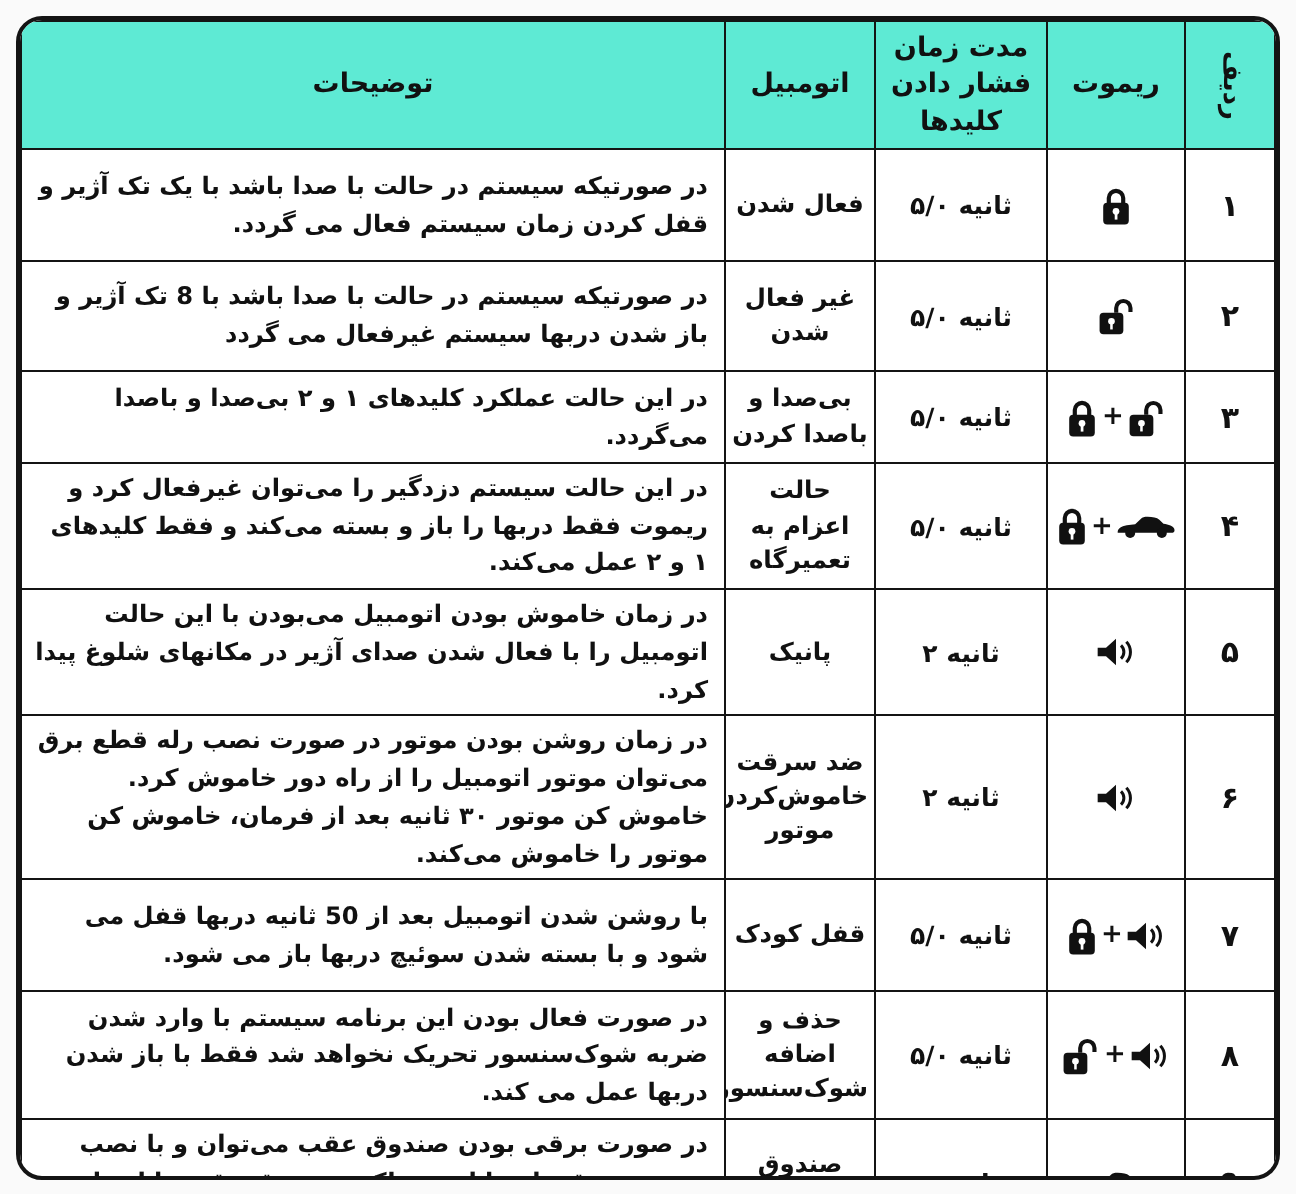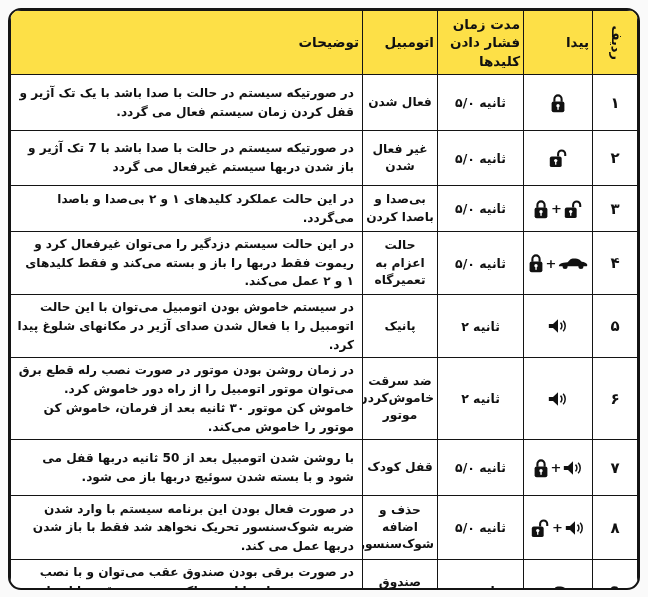--- a/index.html
+++ b/index.html
@@ -13,22 +13,22 @@
     border:2.5px solid #141414;border-radius:13px;overflow:hidden;
     background:#fff;box-sizing:border-box;
   }
   table{
     width:100%;height:100%;border-collapse:collapse;direction:rtl;
     table-layout:fixed;
   }
   th,td{border:1.6px solid #141414;overflow:hidden;}
   thead tr{height:64px;}
   thead th{
-    background:#fde047;font-size:13.5px;font-weight:bold;
-    text-align:right;padding:2px 3px;line-height:1.35;
+    background:#5eead4;font-size:13.5px;font-weight:bold;
+    text-align:center;padding:2px 3px;line-height:1.35;
   }
   tbody tr:nth-child(1){height:56px}
   tbody tr:nth-child(2){height:55px}
   tbody tr:nth-child(3){height:46px}
   tbody tr:nth-child(4){height:56px}
   tbody tr:nth-child(5){height:54px}
   tbody tr:nth-child(6){height:69px}
   tbody tr:nth-child(7){height:56px}
   tbody tr:nth-child(8){height:64px}
   tbody tr:nth-child(9){height:59px}
@@ -50,21 +50,21 @@
     <colgroup>
       <col style="width:45px">
       <col style="width:69px">
       <col style="width:86px">
       <col style="width:75px">
       <col>
     </colgroup>
     <thead>
       <tr>
         <th><span class="rot">ردیف</span></th>
-        <th>پیدا</th>
+        <th>ریموت</th>
         <th>مدت زمان فشار دادن کلیدها</th>
         <th>اتومبیل</th>
         <th>توضیحات</th>
       </tr>
     </thead>
     <tbody id="rows">
         <tr>
     <td class="num">۱</td>
     <td class="key">
             <div class="key-inner">
@@ -91,21 +91,21 @@
                   <path d="M11.5 10.5 V7.5 a4.5 4.5 0 0 1 9 0 V10" stroke="#111" stroke-width="2.6" fill="none"></path>
                   <rect x="1" y="10.5" width="15" height="13.5" rx="2.5" fill="#111"></rect>
                   <circle cx="8.5" cy="15.8" r="2.1" fill="#fff"></circle>
                   <rect x="7.7" y="16.6" width="1.6" height="4.4" fill="#fff"></rect>
                 </svg>
               </span>
             </div>
           </td>
     <td class="dur">۵/۰ ثانیه</td>
     <td class="func">غیر فعال شدن</td>
-    <td class="desc">در صورتیکه سیستم در حالت با صدا باشد با 7 تک آژیر و باز شدن دربها سیستم غیرفعال می گردد</td>
+    <td class="desc">در صورتیکه سیستم در حالت با صدا باشد با 8 تک آژیر و باز شدن دربها سیستم غیرفعال می گردد</td>
   </tr>
         <tr>
     <td class="num">۳</td>
     <td class="key">
             <div class="key-inner">
               <span class="icon">
                 <svg width="16" height="20" viewBox="0 0 20 25">
                   <path d="M5.5 11 V7.5 a4.5 4.5 0 0 1 9 0 V11" stroke="#111" stroke-width="2.6" fill="none"></path>
                   <rect x="2" y="10.5" width="16" height="13.5" rx="2.5" fill="#111"></rect>
                   <circle cx="10" cy="15.8" r="2.1" fill="#fff"></circle>
@@ -161,21 +161,21 @@
                 <svg width="20" height="16" viewBox="0 0 24 18">
                   <path d="M1 6.5 H6 L12 1 V17 L6 11.5 H1 Z" fill="#111"></path>
                   <path d="M15 5 a5.5 5.5 0 0 1 0 8" stroke="#111" stroke-width="1.8" fill="none"></path>
                   <path d="M18.2 2.8 a9 9 0 0 1 0 12.4" stroke="#111" stroke-width="1.8" fill="none"></path>
                 </svg>
               </span>
             </div>
           </td>
     <td class="dur">۲ ثانیه</td>
     <td class="func">پانیک</td>
-    <td class="desc">در سیستم خاموش بودن اتومبیل می‌توان با این حالت اتومبیل را با فعال شدن صدای آژیر در مکانهای شلوغ پیدا کرد.</td>
+    <td class="desc">در زمان خاموش بودن اتومبیل می‌بودن با این حالت اتومبیل را با فعال شدن صدای آژیر در مکانهای شلوغ پیدا کرد.</td>
   </tr>
         <tr>
     <td class="num">۶</td>
     <td class="key">
             <div class="key-inner">
               <span class="icon">
                 <svg width="20" height="16" viewBox="0 0 24 18">
                   <path d="M1 6.5 H6 L12 1 V17 L6 11.5 H1 Z" fill="#111"></path>
                   <path d="M15 5 a5.5 5.5 0 0 1 0 8" stroke="#111" stroke-width="1.8" fill="none"></path>
                   <path d="M18.2 2.8 a9 9 0 0 1 0 12.4" stroke="#111" stroke-width="1.8" fill="none"></path>

